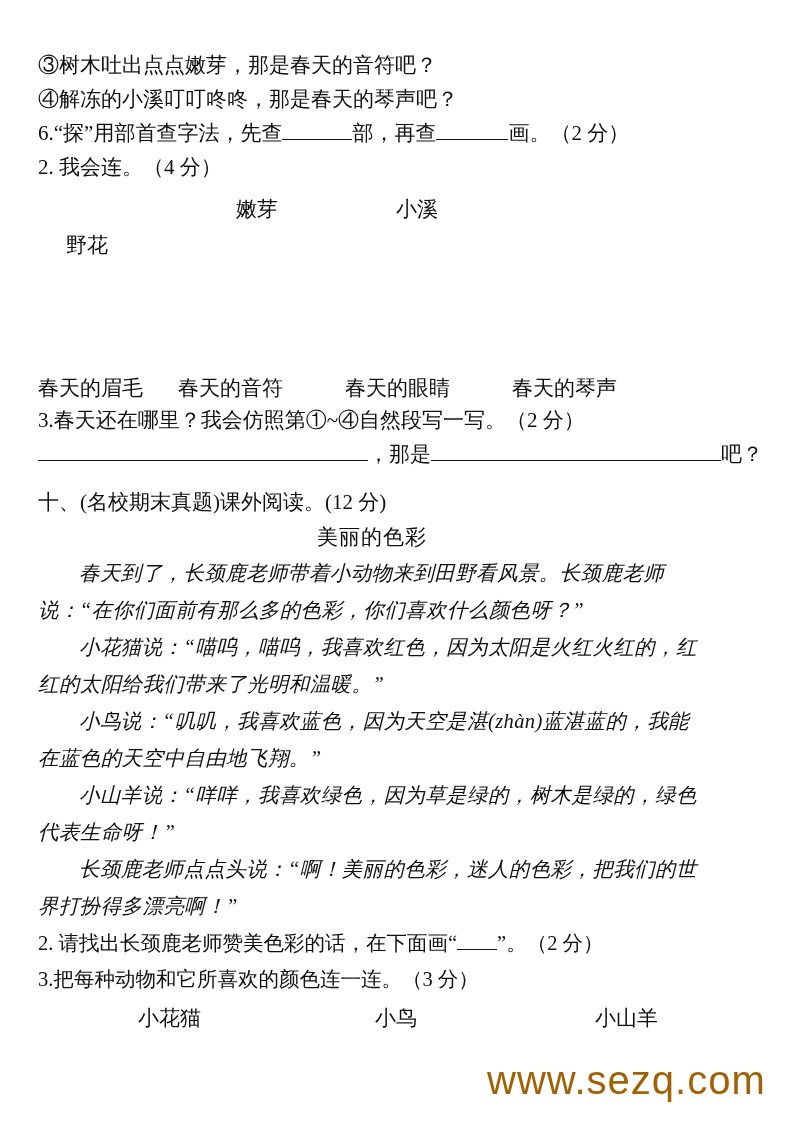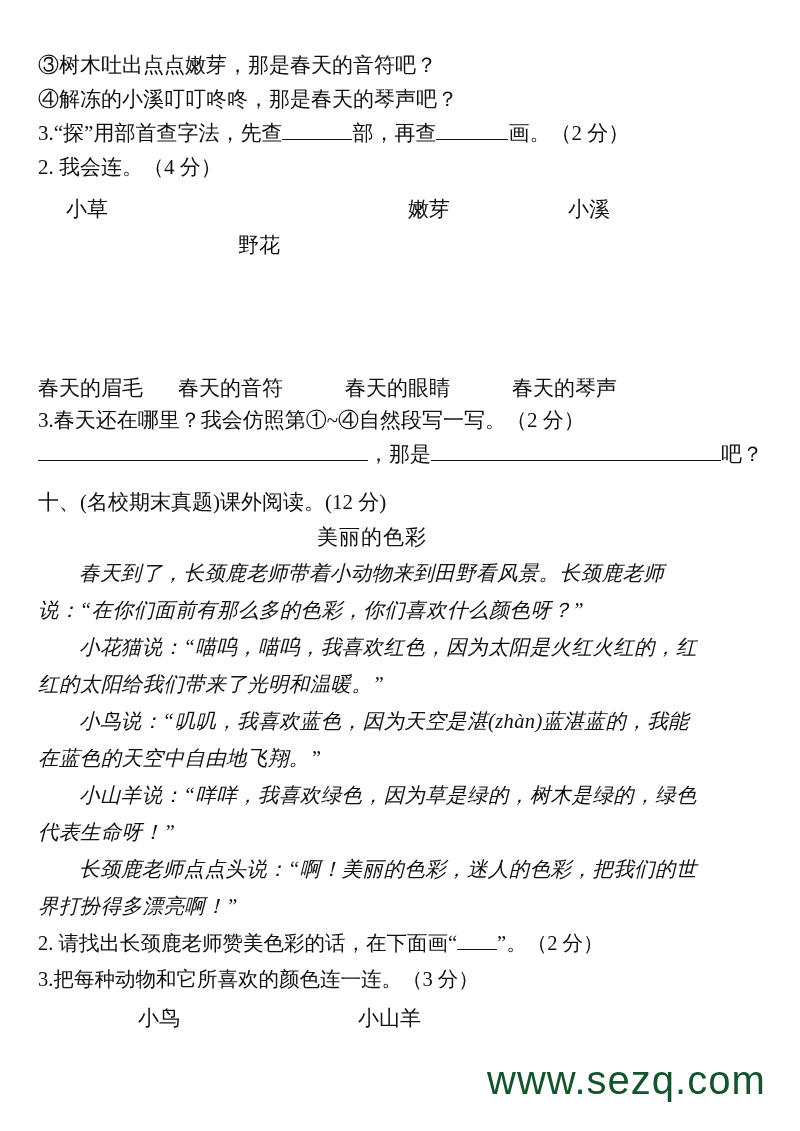--- a/index.html
+++ b/index.html
@@ -80,21 +80,21 @@
     font-size: 21px;
     line-height: 34px;
     margin-top: 4px;
   }
   .watermark {
     position: absolute;
     left: 487px;
     top: 1058px;
     font-size: 40px;
     font-family: "Liberation Sans", sans-serif;
-    color: #14532d;
+    color: #a16207;
     letter-spacing: 1px;
     user-select: none;
   }
   .small-blank {
     display: inline-block;
     border-bottom: 1.3px solid #111;
     width: 64px;
   }
   .tiny-blank {
     display: inline-block;
@@ -104,27 +104,26 @@
 </style>
 </head>
 <body>
 
 <div class="page">
 
   <div class="line">③树木吐出点点嫩芽，那是春天的音符吧？</div>
   <div class="line">④解冻的小溪叮叮咚咚，那是春天的琴声吧？</div>
 
   <div class="line">
-    <span>3.“探”用部首查字法，先查</span><span class="blank-u b70"></span><span>部，再查</span><span class="blank-u b72"></span><span>画。（2 分）</span>
+    <span>6.“探”用部首查字法，先查</span><span class="blank-u b70"></span><span>部，再查</span><span class="blank-u b72"></span><span>画。（2 分）</span>
   </div>
 
   <div class="line">2. 我会连。（4 分）</div>
 
   <div class="match-row" style="margin-top:10px; padding-left:28px;">
-    <div class="cell" style="width:172px;">小草</div>
     <div class="cell" style="width:170px;margin-top:36px;">野花</div>
     <div class="cell" style="width:160px;">嫩芽</div>
     <div class="cell">小溪</div>
   </div>
 
   <div class="gap-row1"></div>
 
   <div class="match-row">
     <div class="cell" style="width:140px;">春天的眉毛</div>
     <div class="cell" style="width:167px;">春天的音符</div>
@@ -151,18 +150,19 @@
   </div>
 
   <div class="q-list">
     <div class="line">
       <span>2. 请找出长颈鹿老师赞美色彩的话，在下面画“</span><span class="tiny-blank"></span><span>”。（2 分）</span>
     </div>
     <div class="line">3.把每种动物和它所喜欢的颜色连一连。（3 分）</div>
   </div>
 
   <div class="animals-row" style="padding-left:100px;">
+    <div style="width:237px;">小花猫</div>
     <div style="width:220px;">小鸟</div>
     <div>小山羊</div>
   </div>
 
   <div class="watermark">www.sezq.com</div>
 </div>
 
 </body></html>

